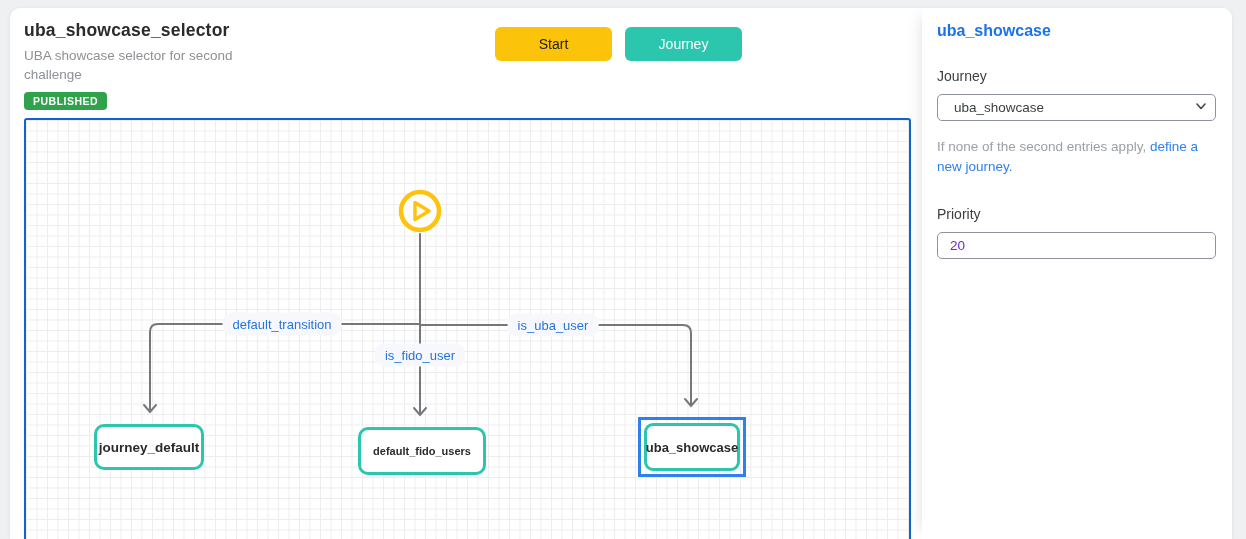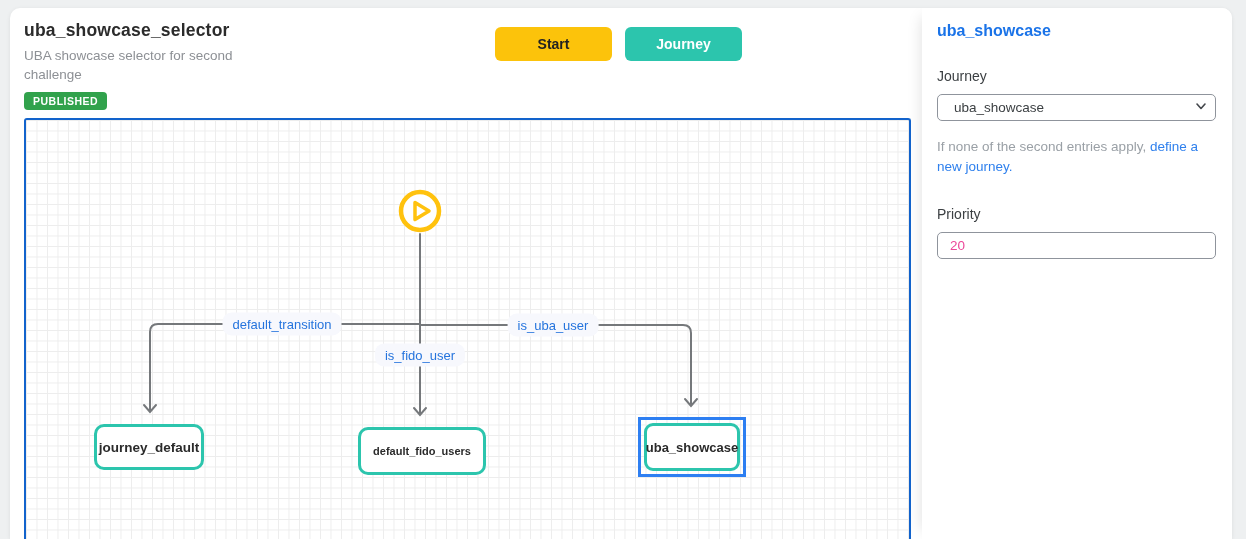--- a/index.html
+++ b/index.html
@@ -33,21 +33,21 @@
   .badge {
     display: inline-block; margin-top: 8px;
     background: #31a24c; color: #fff;
     font-size: 10.5px; font-weight: bold; letter-spacing: .5px;
     padding: 3px 9px; border-radius: 4px;
   }
   .btn {
     position: absolute; top: 19px; width: 117px; height: 34px;
     border: none; border-radius: 6px;
     font-family: "Liberation Sans", sans-serif;
-    font-size: 14px; font-weight: bold; cursor: pointer;
+    font-size: 14px; font-weight: normal; cursor: pointer;
   }
   .btn-start { left: 485px; background: #fcc30b; color: #222; }
   .btn-journey { left: 615px; background: #2cc5ad; color: #fff; }
 
   
   .canvas {
     position: absolute; left: 14px; top: 110px; width: 887px; bottom: 0;
     background-color: #fff;
     background-image:
       linear-gradient(to right, #ededed 1px, transparent 1px),
@@ -98,21 +98,21 @@
     background: #fff; color: #3c4043;
     font-family: "Liberation Sans", sans-serif; font-size: 13.5px;
     padding-left: 16px; cursor: pointer;
   }
   .chevron { position: absolute; right: 9px; top: 6px; pointer-events: none; color: #555; }
   .sb-hint { position: absolute; left: 15px; top: 129px; width: 284px; font-size: 13.5px; line-height: 20px; color: #9aa0a6; }
   .sb-hint a { color: #2f80ed; text-decoration: none; cursor: pointer; }
   .sb-input {
     position: absolute; left: 15px; top: 224px; width: 279px; height: 27px;
     border: 1px solid #8f949c; border-radius: 5px;
-    font-family: "Liberation Sans", sans-serif; font-size: 13.5px; color: #ec4899;
+    font-family: "Liberation Sans", sans-serif; font-size: 13.5px; color: #6d28d9;
     padding-left: 12px;
   }
 </style>
 </head>
 <body>
 
 <div class="card">
 
   <div class="left-section">
 

